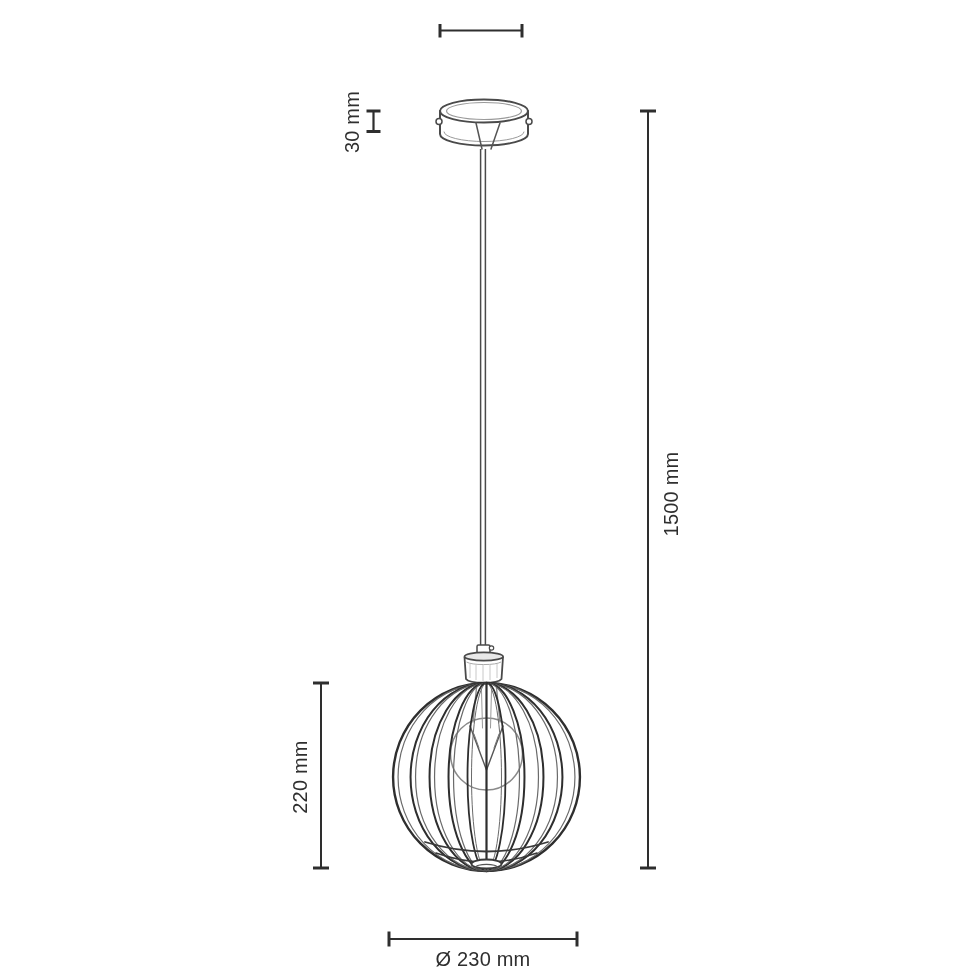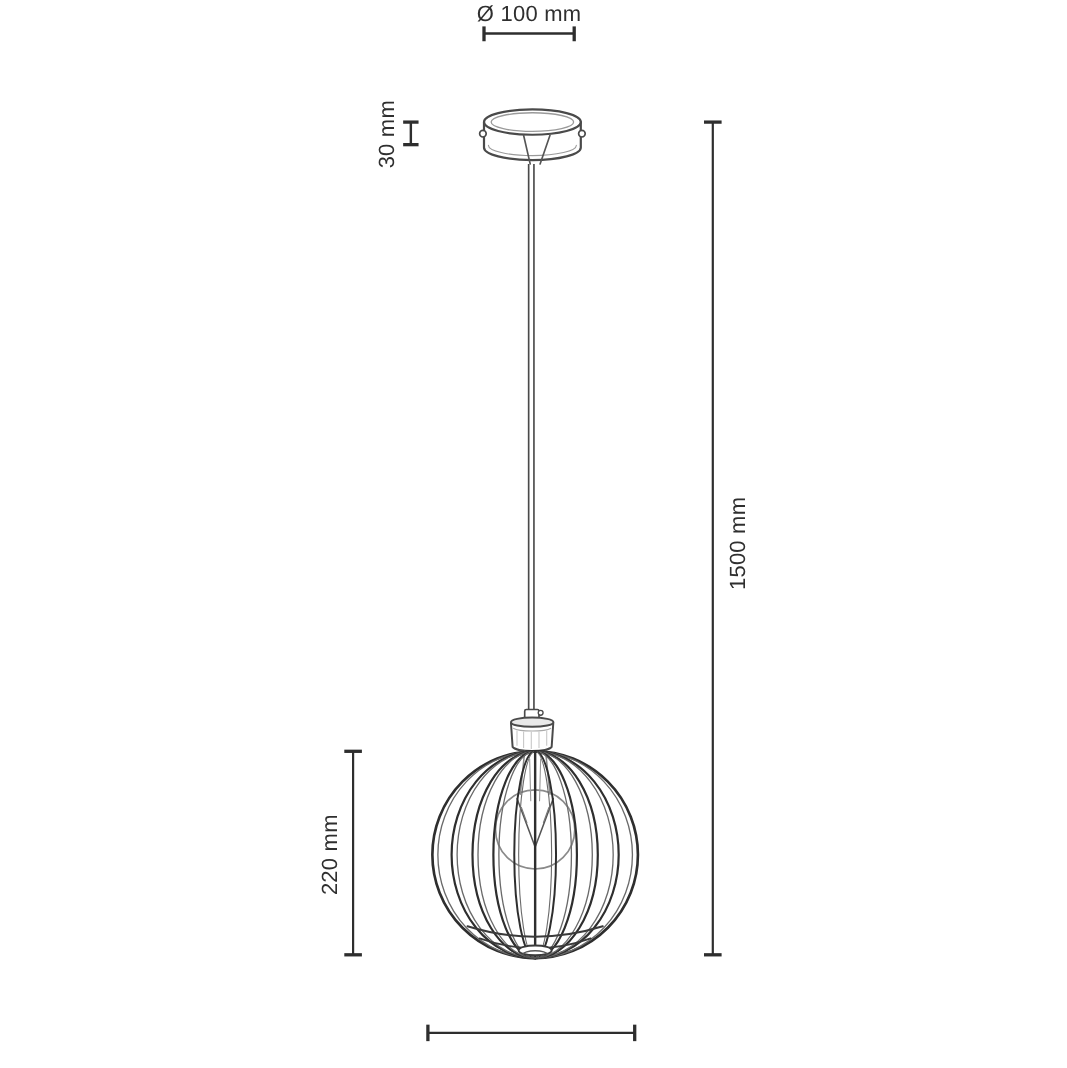--- a/index.html
+++ b/index.html
@@ -124,21 +124,21 @@
       <line x1="313" y1="868" x2="329" y2="868" stroke-width="3"></line>
     </g>
 
     <g stroke="#2e2e2e" fill="none">
       <line x1="389" y1="939" x2="577" y2="939" stroke-width="2.2"></line>
       <line x1="389" y1="931.5" x2="389" y2="946.5" stroke-width="3"></line>
       <line x1="577" y1="931.5" x2="577" y2="946.5" stroke-width="3"></line>
     </g>
   </svg>
 
-  <div class="dim-label lbl-canopy-diameter">Ø 100 mm</div>
 
   <div class="dim-label rot lbl-canopy-height">30 mm</div>
 
   <div class="dim-label rot lbl-cable-length">1500 mm</div>
 
   <div class="dim-label rot lbl-shade-height">220 mm</div>
 
+  <div class="dim-label lbl-shade-diameter">Ø 230 mm</div>
 </div>
 
 </body></html>

